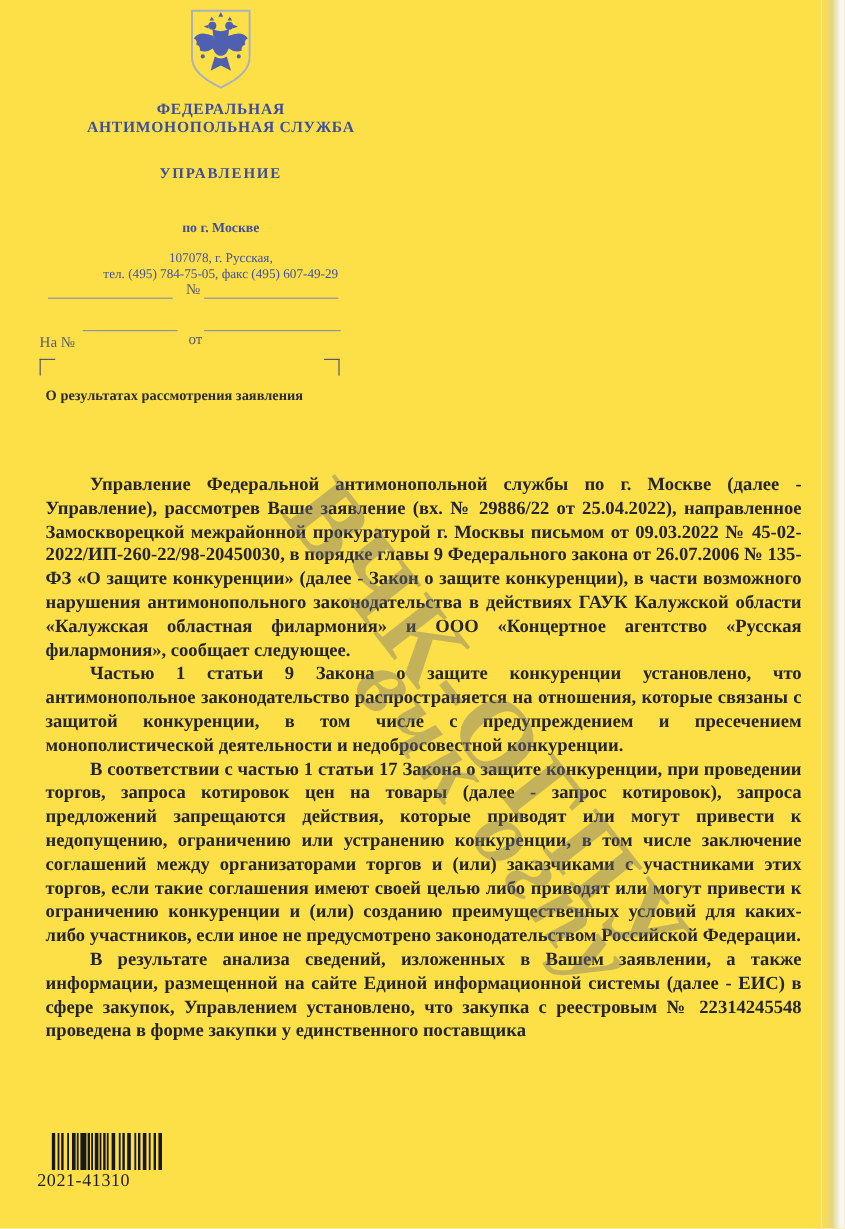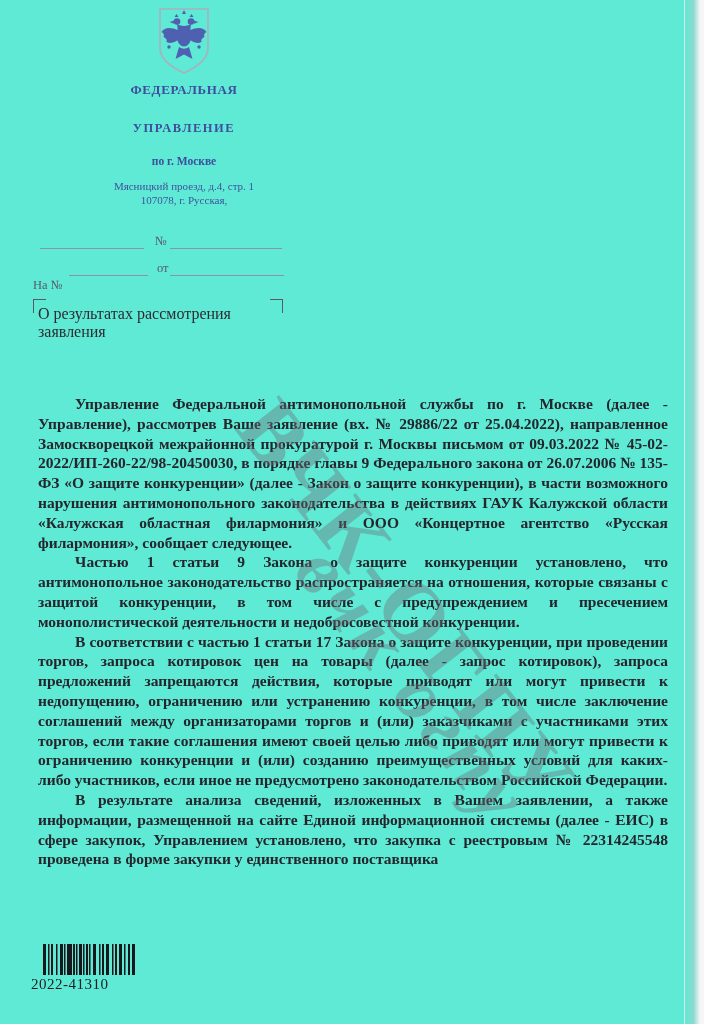--- a/index.html
+++ b/index.html
@@ -1,53 +1,53 @@
 <!DOCTYPE html>
 <html><head>
 <meta charset="utf-8">
 <style>
   html,body { margin:0; padding:0; background:#ffffff; }
   .page {
     position:relative; width:704px; height:1024px;
-    background:#5eead4; overflow:hidden;
+    background:#fde047; overflow:hidden;
     font-family:"Liberation Serif", serif;
     color:#24242c;
   }
   
   .edge-right {
     position:absolute; top:0; right:0; width:19px; height:100%;
     background:linear-gradient(to right, rgba(205,205,212,0), rgba(198,198,206,.45) 45%, #f6f6f8 80%);
     border-left:1px solid rgba(190,190,198,.35);
   }
 
   
   .letterhead { position:absolute; top:6px; left:16px; width:336px; text-align:center; color:#3e4e9c; }
   .emblem { display:inline-block; margin-bottom:2px; }
   .org-name { font-weight:bold; font-size:13px; line-height:15px; letter-spacing:.6px; }
   .division { margin-top:24px; font-weight:bold; font-size:12.5px; letter-spacing:1.5px; }
-  .city { margin-top:19px; font-weight:bold; font-size:11.5px; }
+  .city { margin-top:32px; font-weight:bold; font-size:11.5px; }
   .address { margin-top:13px; font-size:11px; line-height:13.5px; color:#42519f; }
   .address .email { text-decoration:underline; cursor:pointer; }
 
   
   .ref-label { position:absolute; font-size:12.5px; color:#565b6b; }
   .ref-line { position:absolute; height:0; border-bottom:1px solid #8d93a3; }
   .u1a { left:40px;  top:248px; width:104px; }
   .u1b { left:170px; top:248px; width:112px; }
   .u2a { left:69px;  top:275px; width:79px;  }
   .u2b { left:170px; top:275px; width:114px; }
   .lbl-no   { left:155px; top:234px; }
   .lbl-na   { left:33px;  top:278px; }
-  .lbl-ot   { left:157px; top:261px; }
+  .lbl-ot   { left:157px; top:276px; }
 
   
   .corner { position:absolute; width:12px; height:13px; }
   .corner-l { left:33px;  top:299px; border-left:1.5px solid #5a5a64; border-top:1.5px solid #5a5a64; }
   .corner-r { left:270px; top:299px; border-right:1.5px solid #5a5a64; border-top:1.5px solid #5a5a64; }
-  .subject { position:absolute; left:38px; top:305px; width:230px; font-size:16px; color:#2b2b33; }
+  .subject { position:absolute; left:38px; top:322px; width:230px; font-size:12px; color:#2b2b33;font-weight:bold; }
 
   
   .body-text {
     position:absolute; left:38px; top:394px; width:630px;
     font-size:15.5px; line-height:19.8px; text-align:justify; color:#25252d;
   }
   .body-text p { margin:0; text-indent:37px;font-weight:bold; }
 
   
   .wm {
@@ -83,25 +83,26 @@
           <ellipse cx="28" cy="31" rx="7" ry="9.5"></ellipse>
           <path d="M22 24 Q10 19 5.5 26 Q9 27.5 7.5 31 Q11.5 32.5 10.5 36 Q16 38.5 22 34 Z"></path>
           <path d="M34 24 Q46 19 50.5 26 Q47 27.5 48.5 31 Q44.5 32.5 45.5 36 Q40 38.5 34 34 Z"></path>
           <path d="M23 41 L19.5 53 L28 48.5 L36.5 53 L33 41 Q28 44.5 23 41 Z"></path>
           <circle cx="13" cy="41" r="1.7"></circle>
           <circle cx="43" cy="41" r="1.7"></circle>
         </g>
       </svg>
     </span>
     <div class="org-name">ФЕДЕРАЛЬНАЯ</div>
+    <div class="org-name">АНТИМОНОПОЛЬНАЯ СЛУЖБА</div>
     <div class="division">УПРАВЛЕНИЕ</div>
     <div class="city">по г. Москве</div>
     <div class="address">
-      <div>Мясницкий проезд, д.4, стр. 1</div>
       <div>107078, г. Русская,</div>
+      <div>тел. (495) 784-75-05, факс (495) 607-49-29</div>
     </div>
   </div>
 
   <div class="ref-line u1a"></div>
   <span class="ref-label lbl-no">№</span>
   <div class="ref-line u1b"></div>
 
   <span class="ref-label lbl-na">На №</span>
   <div class="ref-line u2a"></div>
   <span class="ref-label lbl-ot">от</span>
@@ -143,16 +144,16 @@
         <rect x="63" y="0" width="3" height="31"></rect>
           <rect x="69" y="0" width="1.5" height="31"></rect>
         <rect x="72" y="0" width="2" height="31"></rect>
           <rect x="76" y="0" width="3" height="31"></rect>
         <rect x="81" y="0" width="1.5" height="31"></rect>
           <rect x="85" y="0" width="2" height="31"></rect>
         <rect x="89" y="0" width="3" height="31"></rect>
       </g>
     </svg>
   </span>
-  <div class="doc-number">2022-41310</div>
+  <div class="doc-number">2021-41310</div>
 
   <div class="edge-right"></div>
 </div>
 
 </body></html>

